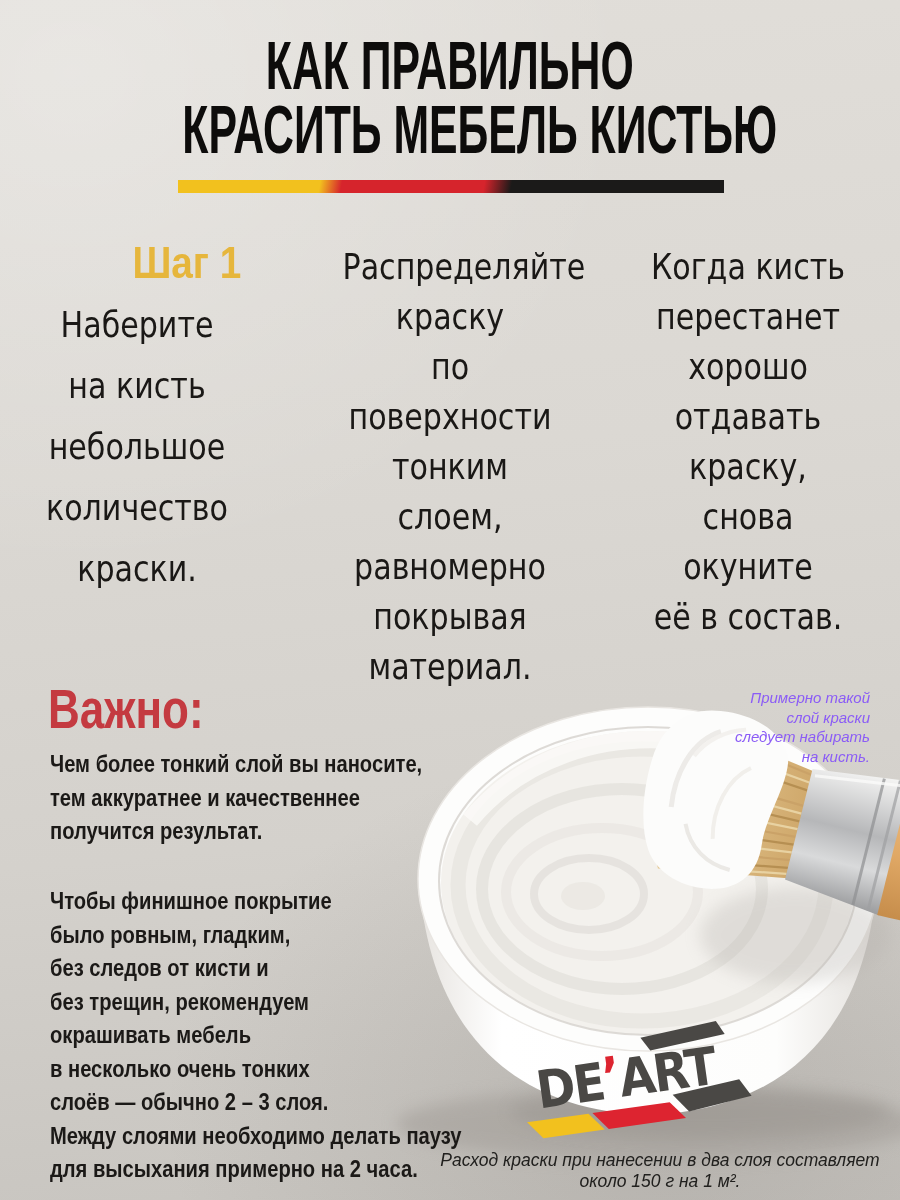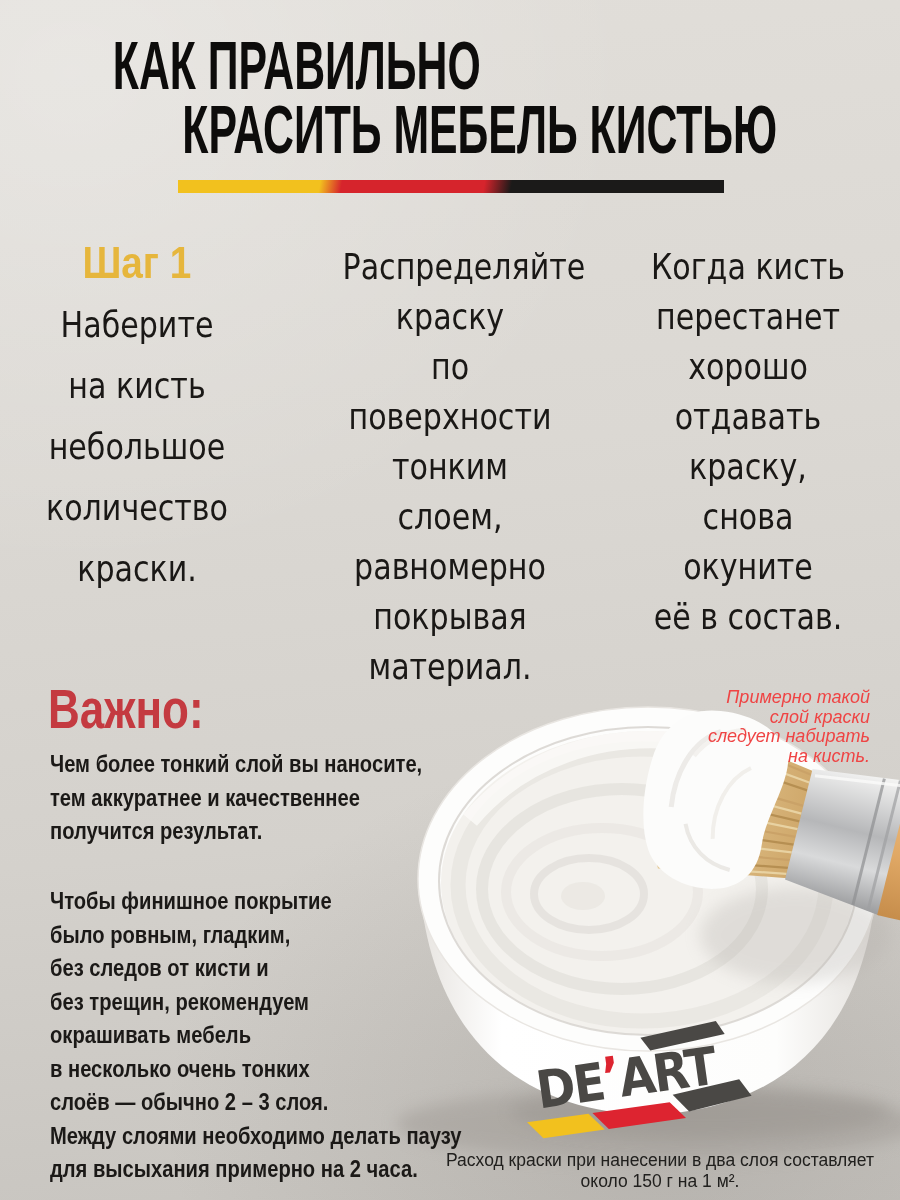--- a/index.html
+++ b/index.html
@@ -15,40 +15,40 @@
   }
   .vignette{position:absolute;inset:0;z-index:0;pointer-events:none;
     background:
       radial-gradient(90% 50% at 74% 93%, rgba(105,100,95,.20), rgba(105,100,95,0) 62%),
       radial-gradient(120% 80% at 8% 6%, rgba(255,255,255,.28), rgba(255,255,255,0) 52%);
   }
   #photo{position:absolute;left:0;top:0;z-index:1;}
   .txt{position:absolute;z-index:2;}
   .squeeze{display:inline-block;white-space:nowrap;transform:scaleX(.62);transform-origin:50% 50%;}
   .squeeze-sm{display:inline-block;white-space:nowrap;transform:scaleX(.88);transform-origin:50% 50%;}
-  .poster-title{left:0;top:34px;width:900px;text-align:left;
+  .poster-title{left:0;top:34px;width:900px;text-align:center;
     font-weight:bold;font-size:69px;line-height:64px;color:#0d0c0b;letter-spacing:0;}
   .title-underline{position:absolute;z-index:2;left:178px;top:180px;width:546px;height:13px;
     background:linear-gradient(100deg,var(--bar-yellow) 0%,var(--bar-yellow) 26%,
       var(--bar-red) 30%,var(--bar-red) 56%,var(--bar-black) 61%,var(--bar-black) 100%);}
   .step{top:238px;text-align:center;}
   #step1{left:25px;width:224px;} #step2{left:325px;width:250px;} #step3{left:623px;width:250px;}
-  .step-heading{margin:0;font-size:44px;line-height:50px;font-weight:bold;color:var(--accent-yellow);}
+  .step-heading{margin:0;font-size:44px;line-height:50px;font-weight:bold;color:var(--accent-yellow);text-align:right;}
   .step-lines{font-family:"DejaVu Sans",sans-serif;font-size:35px;color:var(--text-dark);
     white-space:pre-line;transform:scaleX(.86);transform-origin:50% 0;}
   #step1 .step-lines{line-height:61px;margin-top:7px;}
   #step2 .step-lines,#step3 .step-lines{line-height:50px;margin-top:4px;}
   .important-heading{left:48px;top:680px;font-size:55px;line-height:58px;font-weight:bold;
     color:var(--accent-red);transform:scaleX(.8);transform-origin:0 0;white-space:nowrap;}
   .para{left:50px;font-weight:bold;font-size:24px;line-height:33.5px;color:#1b1917;
     white-space:pre-line;transform:scaleX(.84);transform-origin:0 0;width:520px;}
   #para1{top:747px;} #para2{top:884px;}
   .brush-caption{right:30px;top:688px;width:190px;text-align:right;font-style:italic;
-    font-size:18px;line-height:19.5px;color:#ef4444;white-space:pre-line;}
-  .footnote{left:430px;top:1150px;width:460px;text-align:center;
+    font-size:15px;line-height:19.5px;color:#8b5cf6;white-space:pre-line;}
+  .footnote{left:430px;top:1150px;width:460px;text-align:center;font-style:italic;
     font-size:17.5px;color:#21201e;}
 </style>
 </head>
 <body>
 
 <div class="vignette"></div>
 
 <svg id="photo" width="900" height="1200" viewBox="0 0 900 1200">
   <defs>
     <linearGradient id="canBody" x1="0" y1="0" x2="1" y2="0">

